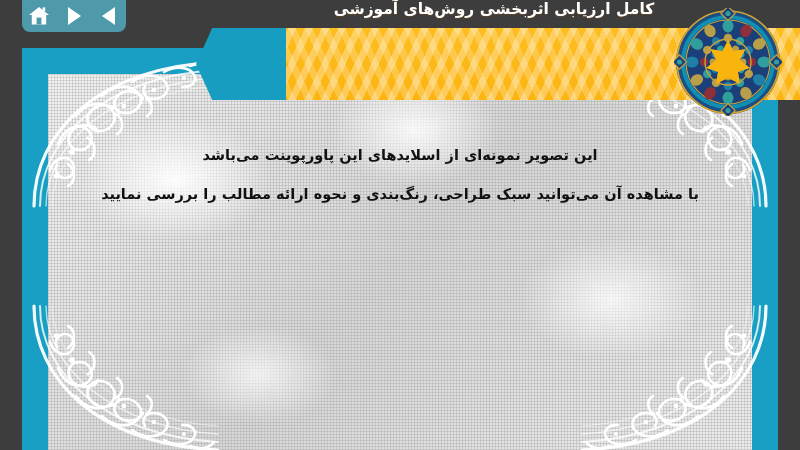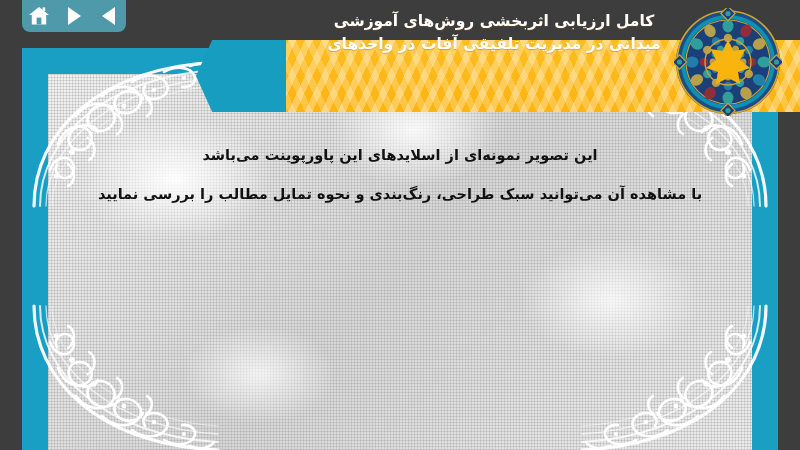--- a/index.html
+++ b/index.html
@@ -20,21 +20,21 @@
     display:flex;align-items:center;justify-content:space-around;
     z-index:40;
   }
   .nav-btn{width:24px;height:22px;display:flex;align-items:center;justify-content:center;cursor:pointer;}
   .tri-left{width:0;height:0;border-top:9px solid transparent;border-bottom:9px solid transparent;border-right:13px solid #ffffff;}
   .tri-right{width:0;height:0;border-top:9px solid transparent;border-bottom:9px solid transparent;border-left:13px solid #ffffff;}
   .home-ico svg{display:block;}
 
   
   #banner{
-    position:absolute;left:196px;top:12px;width:604px;height:108px;z-index:20;
+    position:absolute;left:196px;top:0;width:604px;height:108px;z-index:20;
   }
   #banner-stripes{
     position:absolute;left:76px;top:28px;right:0;height:72px;
     background-color:#fcb716;
     background-image:
       repeating-linear-gradient(115deg,
         rgba(255,255,255,.30) 0px, rgba(255,255,255,.30) 7px,
         rgba(255,255,255,0) 7px, rgba(255,255,255,0) 15px),
       repeating-linear-gradient(65deg,
         rgba(255,255,255,.22) 0px, rgba(255,255,255,.22) 7px,
@@ -232,31 +232,30 @@
         <circle cx="62" cy="70" r="2.6"></circle>
         <circle cx="92" cy="48" r="2.4"></circle>
         <circle cx="122" cy="32" r="2.2"></circle>
         <circle cx="152" cy="20" r="2"></circle>
         <circle cx="24" cy="118" r="2.4"></circle>
       </g>
     </svg>
 
     <div id="body-copy">
       <div class="copy-line">این تصویر نمونه‌ای از اسلایدهای این پاورپوینت می‌باشد</div>
-      <div class="copy-line">با مشاهده آن می‌توانید سبک طراحی، رنگ‌بندی و نحوه تمایل مطالب را بررسی نمایید</div>
+      <div class="copy-line">با مشاهده آن می‌توانید سبک طراحی، رنگ‌بندی و نحوه ارائه مطالب را بررسی نمایید</div>
     </div>
   </div>
 
   <div id="banner">
     <div id="banner-arrow-top"></div>
     <div id="banner-stripes"></div>
     <div id="banner-arrow"></div>
     <div id="title-text">
       <div class="title-line">کامل ارزیابی اثربخشی روش‌های آموزشی</div>
-      <div class="title-line">میدانی در مدیریت تلفیقی آفات در واحدهای</div>
     </div>
   </div>
 
   <svg id="medallion" viewBox="0 0 108 108">
     <circle cx="54" cy="54" r="52" fill="#1a4f86"></circle>
     <circle cx="54" cy="54" r="51" fill="none" stroke="#d8a128" stroke-width="1.6"></circle>
     <circle cx="54" cy="54" r="47" fill="#0f8fb4"></circle>
     <circle cx="54" cy="54" r="43" fill="#1b3f78"></circle>
     <circle cx="54" cy="54" r="42" fill="none" stroke="#c9a23a" stroke-width="1.2"></circle>
     <g>

